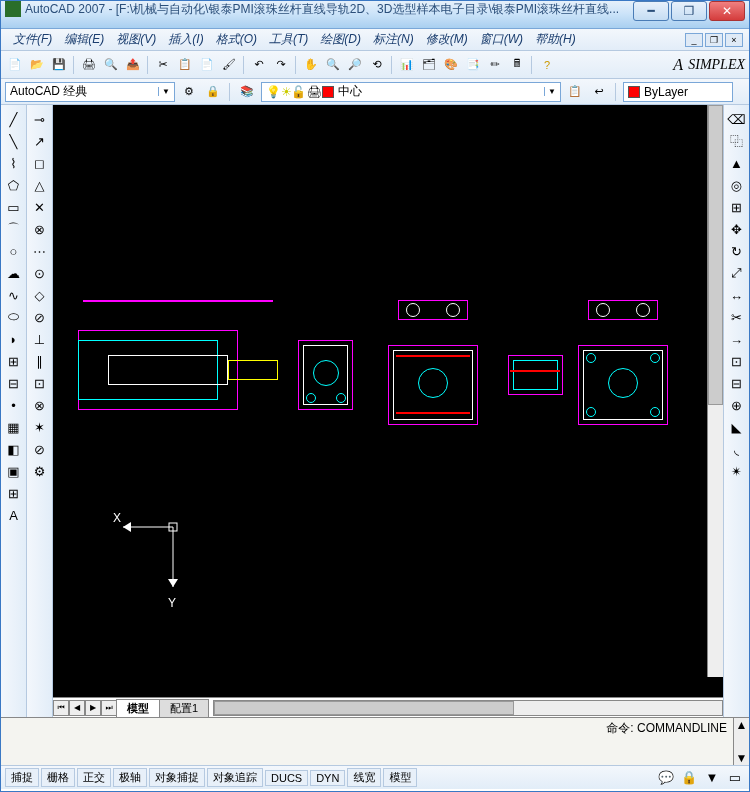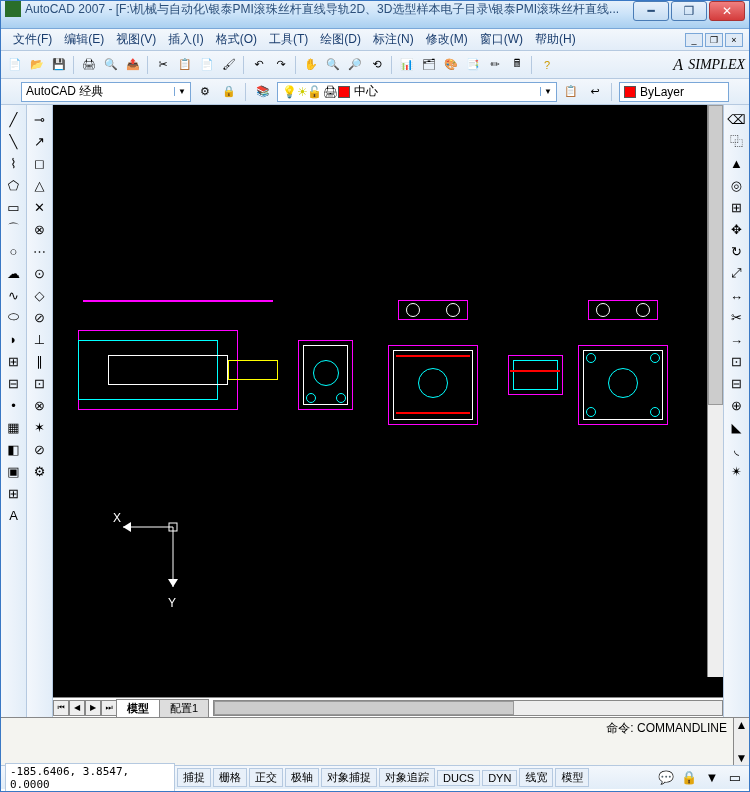--- a/index.html
+++ b/index.html
@@ -3,29 +3,29 @@
 <meta charset="utf-8">
 <style>
 * { margin: 0; padding: 0; box-sizing: border-box; font-family: "Microsoft YaHei", SimSun, Arial, sans-serif; font-size: 12px; }
 body { width: 750px; height: 792px; background: #fff; overflow: hidden; border: 1px solid #3a78c4; }
 .titlebar { height: 28px; background: linear-gradient(#e6f0fa, #cde4f9 45%, #a9cff0); display: flex; align-items: flex-start; padding: 0 4px; border-bottom: 1px solid #7aa7d8; }
 .titlebar .icon { width: 16px; height: 16px; background: #2a6e2a; margin-right: 4px; display: inline-block; }
 .titlebar .title { flex: 1; color: #2b4f7a; font-size: 12px; white-space: nowrap; overflow: hidden; }
 .winbtn { width: 36px; height: 20px; border: 1px solid #4a7cb6; background: linear-gradient(#e8f1fb,#c5ddf3); margin-left: 2px; border-radius: 3px; display: flex; align-items: center; justify-content: center; color: #2b4f7a; cursor: pointer; }
 .winbtn.close { background: linear-gradient(#f08080,#d43c3c); color: #fff; border-color: #a33; }
 .menubar { height: 22px; background: linear-gradient(#f3f7fc,#e2edf8); border-bottom: 1px solid #b5c9e0; display: flex; align-items: center; padding: 0 6px; }
-.menubar .mitem { padding: 8px 6px; color: #1a3d6e; cursor: pointer; }
+.menubar .mitem { padding: 8px 6px; color: #1a3d6e; cursor: pointer; font-style: italic; }
 .menubar .docctrl { margin-left: auto; display: flex; gap: 2px; }
 .docbtn { width: 18px; height: 14px; border: 1px solid #7aa7d8; background: #dfeaf6; display: flex; align-items: center; justify-content: center; font-size: 9px; cursor: pointer; }
 .toolbar { height: 28px; background: linear-gradient(#f3f7fc,#e2edf8); border-bottom: 1px solid #b5c9e0; display: flex; align-items: center; padding: 0 4px; gap: 2px; }
 .tbtn { width: 20px; height: 20px; border: 1px solid transparent; border-radius: 2px; display: flex; align-items: center; justify-content: center; cursor: pointer; font-size: 11px; }
 .tsep { width: 2px; height: 18px; border-left: 1px solid #b5c9e0; margin: 0 2px; }
 .stylebox { flex: 1; display: flex; align-items: center; justify-content: flex-end; }
 .styletxt { font-style: italic; font-family: serif; font-size: 14px; }
-.toolbar2 { height: 26px; background: linear-gradient(#f3f7fc,#e2edf8); border-bottom: 1px solid #b5c9e0; display: flex; align-items: center; padding: 0 20px; gap: 4px; }
+.toolbar2 { height: 26px; background: linear-gradient(#f3f7fc,#e2edf8); border-bottom: 1px solid #b5c9e0; display: flex; align-items: center; padding: 0 4px; gap: 4px; }
 .combo { height: 20px; border: 1px solid #7aa7d8; background: #fff; display: flex; align-items: center; padding: 0 4px; }
 .combo .arrow { border-left: 1px solid #7aa7d8; padding-left: 3px; margin-left: auto; font-size: 8px; }
 .layercombo { flex: 1; max-width: 300px; }
 .swatch { width: 12px; height: 12px; background: #f00; display: inline-block; margin-right: 4px; border: 1px solid #555; }
 .main { display: flex; height: 612px; }
 .vtb { width: 26px; background: linear-gradient(to right,#f3f7fc,#e2edf8); border-right: 1px solid #b5c9e0; display: flex; flex-direction: column; align-items: center; padding: 4px 0; gap: 2px; }
 .vtb.right { border-right: none; border-left: 1px solid #b5c9e0; }
 .vbtn { width: 20px; height: 20px; display: flex; align-items: center; justify-content: center; cursor: pointer; border-radius: 2px; font-size: 13px; }
 .canvaswrap { flex: 1; display: flex; flex-direction: column; background: #000; position: relative; }
 .canvas { flex: 1; position: relative; overflow: hidden; }
@@ -291,21 +291,20 @@
   <div class="cmdtext">
     <div class="cmdline">命令: COMMANDLINE</div>
   </div>
   <div class="cmdbar-scroll">
     <span>▲</span>
     <span>▼</span>
   </div>
 </div>
 
 <div class="statusbar">
-  <div class="coords">-185.6406, 3.8547, 0.0000</div>
   <div class="sbtn">捕捉</div>
   <div class="sbtn">栅格</div>
   <div class="sbtn">正交</div>
   <div class="sbtn">极轴</div>
   <div class="sbtn">对象捕捉</div>
   <div class="sbtn">对象追踪</div>
   <div class="sbtn">DUCS</div>
   <div class="sbtn">DYN</div>
   <div class="sbtn">线宽</div>
   <div class="sbtn">模型</div>

